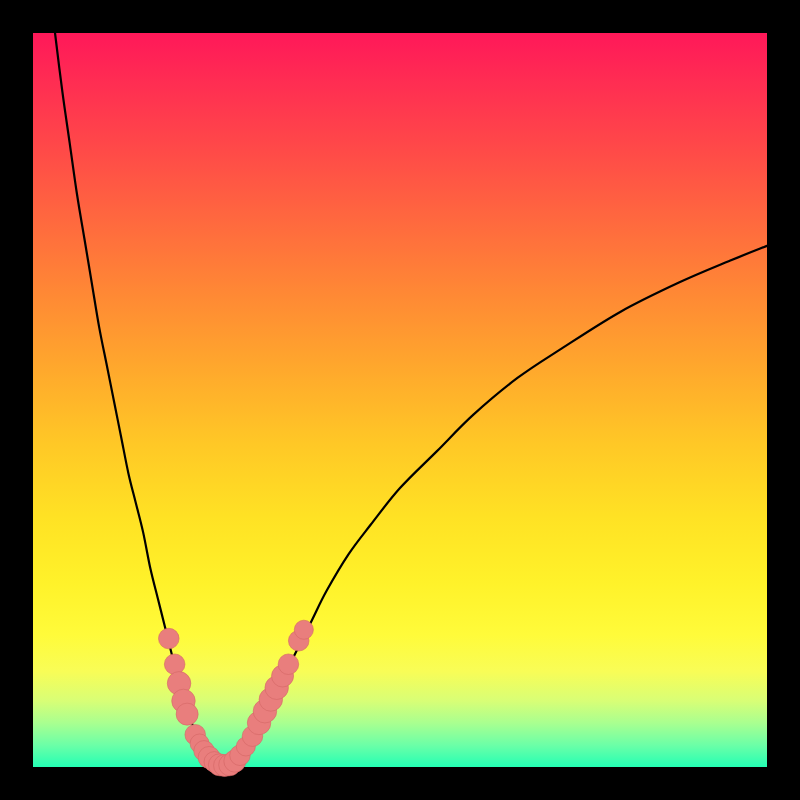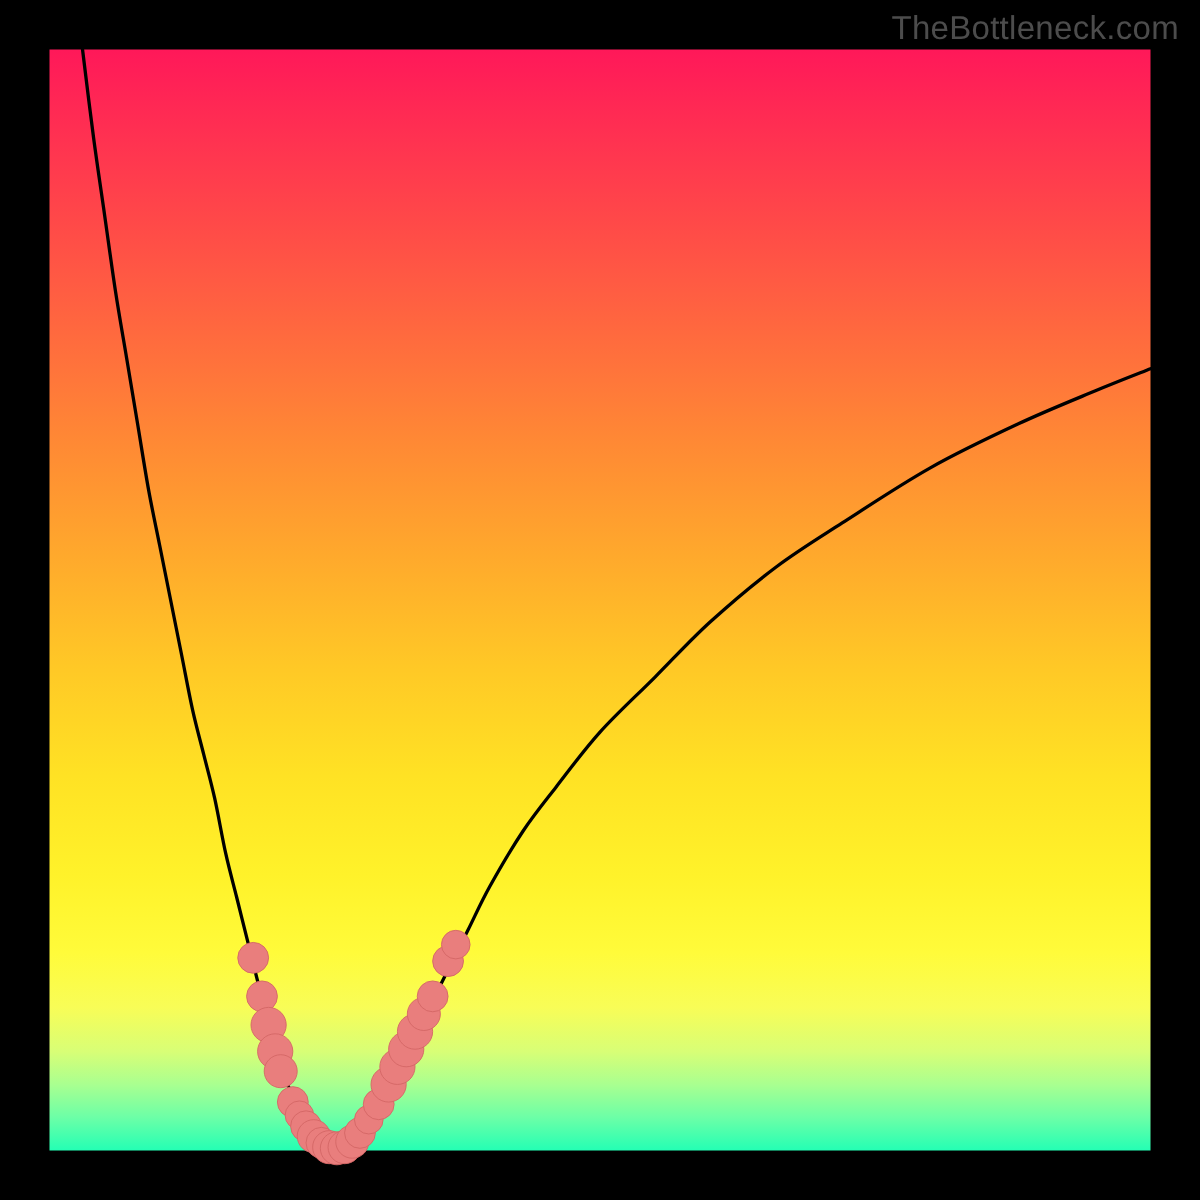--- a/index.html
+++ b/index.html
@@ -91,14 +91,13 @@
           <circle cx="231.94" cy="678.22" r="11.74" fill="#e97e7d" stroke="#d46665" stroke-width="0.6"></circle>
           <circle cx="237.82" cy="666.47" r="11.74" fill="#e97e7d" stroke="#d46665" stroke-width="0.6"></circle>
           <circle cx="243.69" cy="654.73" r="11.74" fill="#e97e7d" stroke="#d46665" stroke-width="0.6"></circle>
           <circle cx="249.56" cy="642.98" r="11.01" fill="#e97e7d" stroke="#d46665" stroke-width="0.6"></circle>
           <circle cx="255.43" cy="631.24" r="10.28" fill="#e97e7d" stroke="#d46665" stroke-width="0.6"></circle>
           <circle cx="265.71" cy="607.75" r="10.28" fill="#e97e7d" stroke="#d46665" stroke-width="0.6"></circle>
           <circle cx="270.85" cy="596.74" r="9.54" fill="#e97e7d" stroke="#d46665" stroke-width="0.6"></circle>
         </g>
     </svg>
   </div>
-  <div class="watermark">TheBottleneck.com</div>
 </div>
 
 </body></html>

